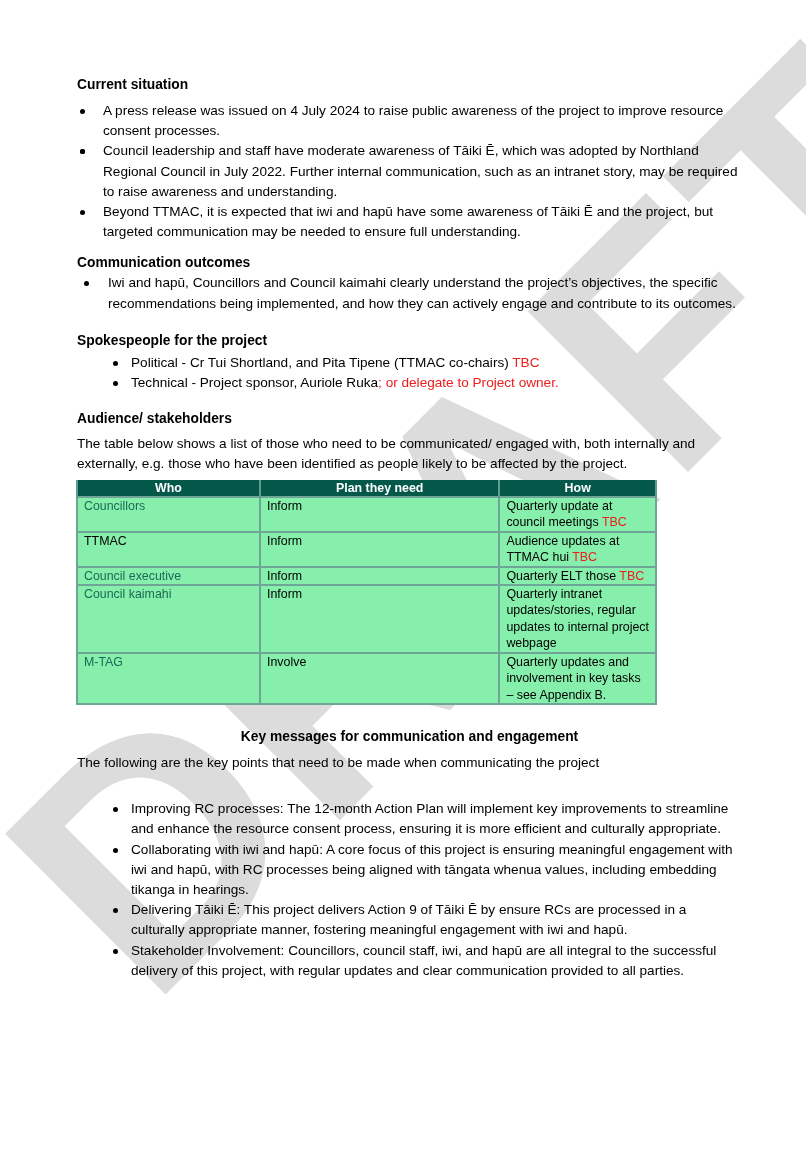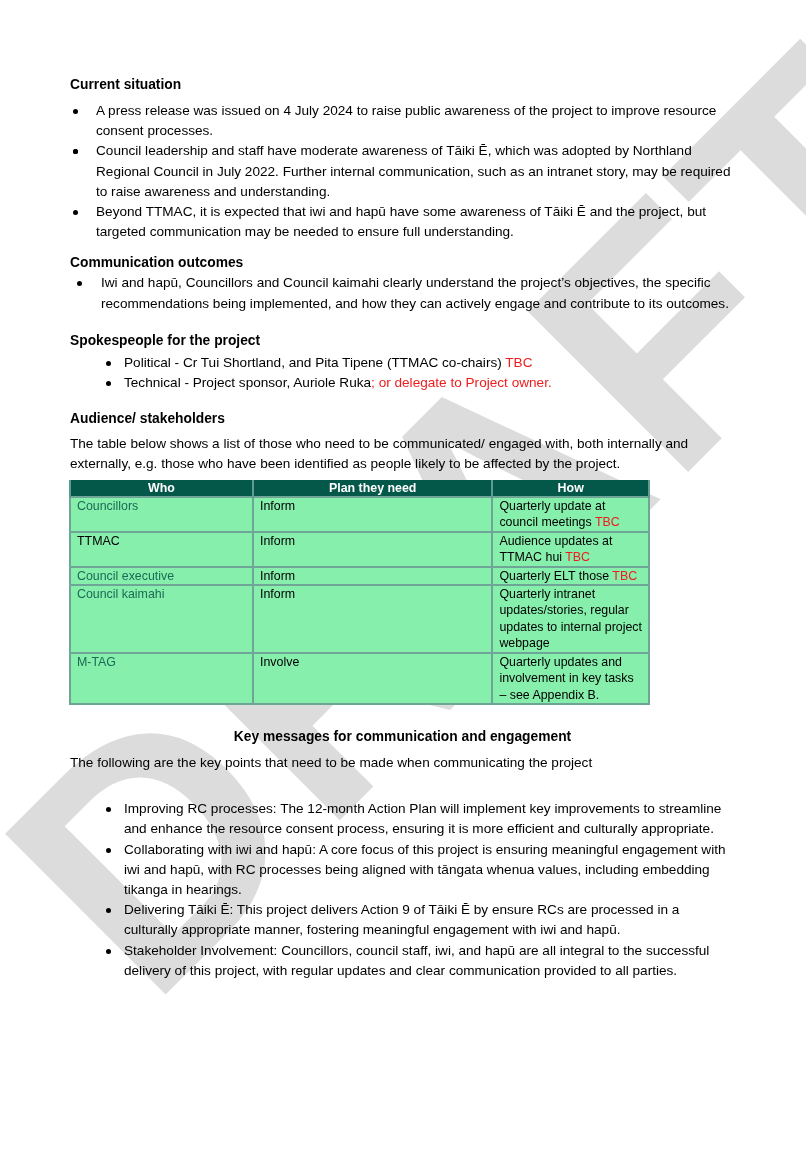--- a/index.html
+++ b/index.html
@@ -11,21 +11,21 @@
     line-height: 20.2px;
   }
   .page { position: absolute; left: 0; top: 0; width: 806px; height: 1169px; }
 
   .watermark {
     position: absolute; left: 0; top: 0; width: 806px; height: 1169px;
     pointer-events: none; z-index: 0;
   }
   .watermark svg { position: absolute; left: 0; top: 0; }
 
-  .content { position: absolute; left: 70px; top: 72px; width: 665px; z-index: 1; }
+  .content { position: absolute; left: 77px; top: 72px; width: 665px; z-index: 1; }
 
   h3.section {
     font-size: 13.8px; font-weight: bold; margin: 0; line-height: 20px;
   }
   .para { margin: 0; }
 
   ul.blist { list-style: none; margin: 0; padding: 0; }
   ul.blist li { position: relative; }
   ul.blist li .dot {
     position: absolute; top: 8px; width: 5px; height: 5px; border-radius: 50%; background: #000;

